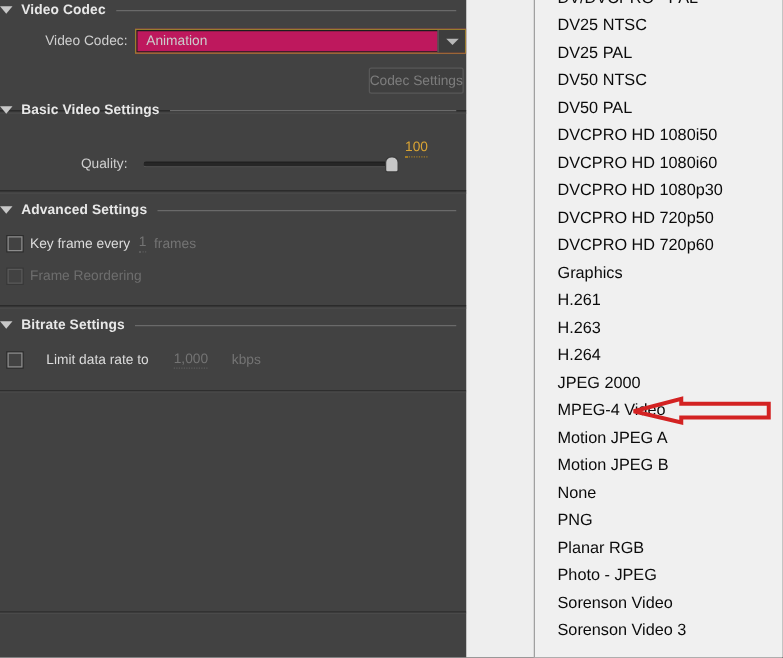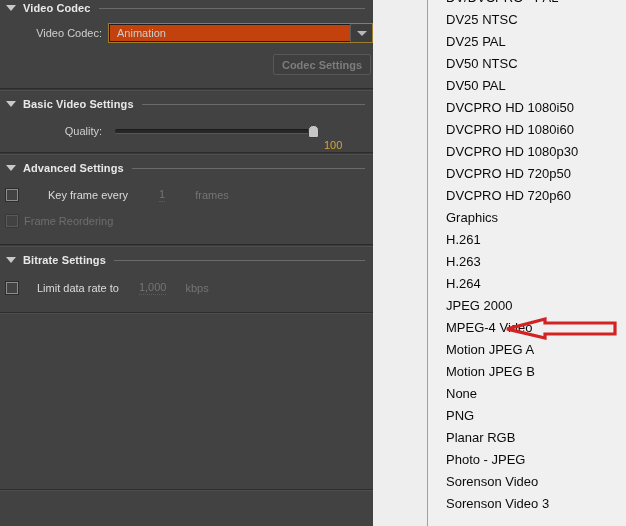--- a/index.html
+++ b/index.html
@@ -34,21 +34,21 @@
   }
 
   
   .section-header {
     position: absolute;
     left: 0;
     width: 373px;
     height: 16px;
     display: flex;
     align-items: center;
-    padding-left: 6px;
+    padding-left: 0;
   }
   .twirl {
     width: 0; height: 0;
     border-left: 5px solid transparent;
     border-right: 5px solid transparent;
     border-top: 6px solid #c8c8c8;
     margin-right: 7px;
     flex: 0 0 auto;
   }
   .section-title {
@@ -82,21 +82,21 @@
     color: #cfcfcf;
     text-align: right;
     white-space: nowrap;
   }
 
   
   #video-codec-combo {
     position: absolute;
     left: 108px; top: 23px;
     width: 265px; height: 20px;
-    background: #c2410c;
+    background: #be185d;
     border: 1px solid #9a7d2e;
     box-shadow: 0 0 0 1px #1d1d1d inset;
     display: flex;
     align-items: center;
     cursor: pointer;
   }
   #video-codec-combo .combo-value {
     flex: 1 1 auto;
     font-size: 11px;
     color: #cccccc;
@@ -119,31 +119,30 @@
     width: 0; height: 0;
     border-left: 5px solid transparent;
     border-right: 5px solid transparent;
     border-top: 5px solid #b8b8b8;
   }
 
   
   #codec-settings-btn {
     position: absolute;
     right: 2px; top: 54px;
-    width: 98px; height: 21px;
+    width: 76px; height: 21px;
     background: #3f3f3f;
     border: 1px solid #585858;
     border-radius: 2px;
     color: #7d7d7d;
     font-size: 11px;
     display: flex;
     align-items: center;
     justify-content: center;
     white-space: nowrap;
-    font-weight: bold;
   }
 
   
   #quality-slider {
     position: absolute;
     left: 115px; top: 124px;
     width: 202px; height: 14px;
     cursor: pointer;
   }
   #quality-slider .track {
@@ -158,21 +157,21 @@
   #quality-slider .thumb {
     position: absolute;
     left: 193px; top: 1px;
     width: 11px; height: 13px;
     background: #c6c6c6;
     border: 1px solid #3a3a3a;
     border-radius: 5px 5px 2px 2px;
   }
   #quality-value {
     position: absolute;
-    left: 324px; top: 139px;
+    left: 324px; top: 112px;
     font-size: 11px;
     color: #d9a434;
     border-bottom: 1px dotted #a07b26;
     padding-bottom: 1px;
     cursor: ns-resize;
   }
 
   
   .check-row {
     position: absolute;
@@ -254,21 +253,21 @@
     <span class="combo-value">Animation</span>
     <span class="combo-arrow-btn">
         <i></i>
       </span>
   </div>
 
   <div id="codec-settings-btn">Codec Settings</div>
 
   <div class="panel-gap" style="top:88px;"></div>
 
-  <div class="section-header" style="top:96px;">
+  <div class="section-header" style="top:80px;">
     <span class="twirl"></span>
     <span class="section-title">Basic Video Settings</span>
     <span class="rule"></span>
   </div>
 
   <span class="field-label" style="left:8px; top:125px; width:94px;">Quality:</span>
 
   <div id="quality-slider">
     <span class="track"></span>
     <span class="thumb"></span>
@@ -276,21 +275,21 @@
   <span id="quality-value">100</span>
 
   <div class="panel-gap" style="top:152px;"></div>
 
   <div class="section-header" style="top:160px;">
     <span class="twirl"></span>
     <span class="section-title">Advanced Settings</span>
     <span class="rule"></span>
   </div>
 
-  <div class="check-row" style="top:187px;gap:24px;">
+  <div class="check-row" style="top:187px;">
     <span class="checkbox"></span>
     <span class="check-label">Key frame every</span>
     <span class="num-field">1</span>
     <span class="unit">frames</span>
   </div>
 
   <div class="check-row" style="top:213px;">
     <span class="checkbox disabled"></span>
     <span class="check-label disabled">Frame Reordering</span>
   </div>

